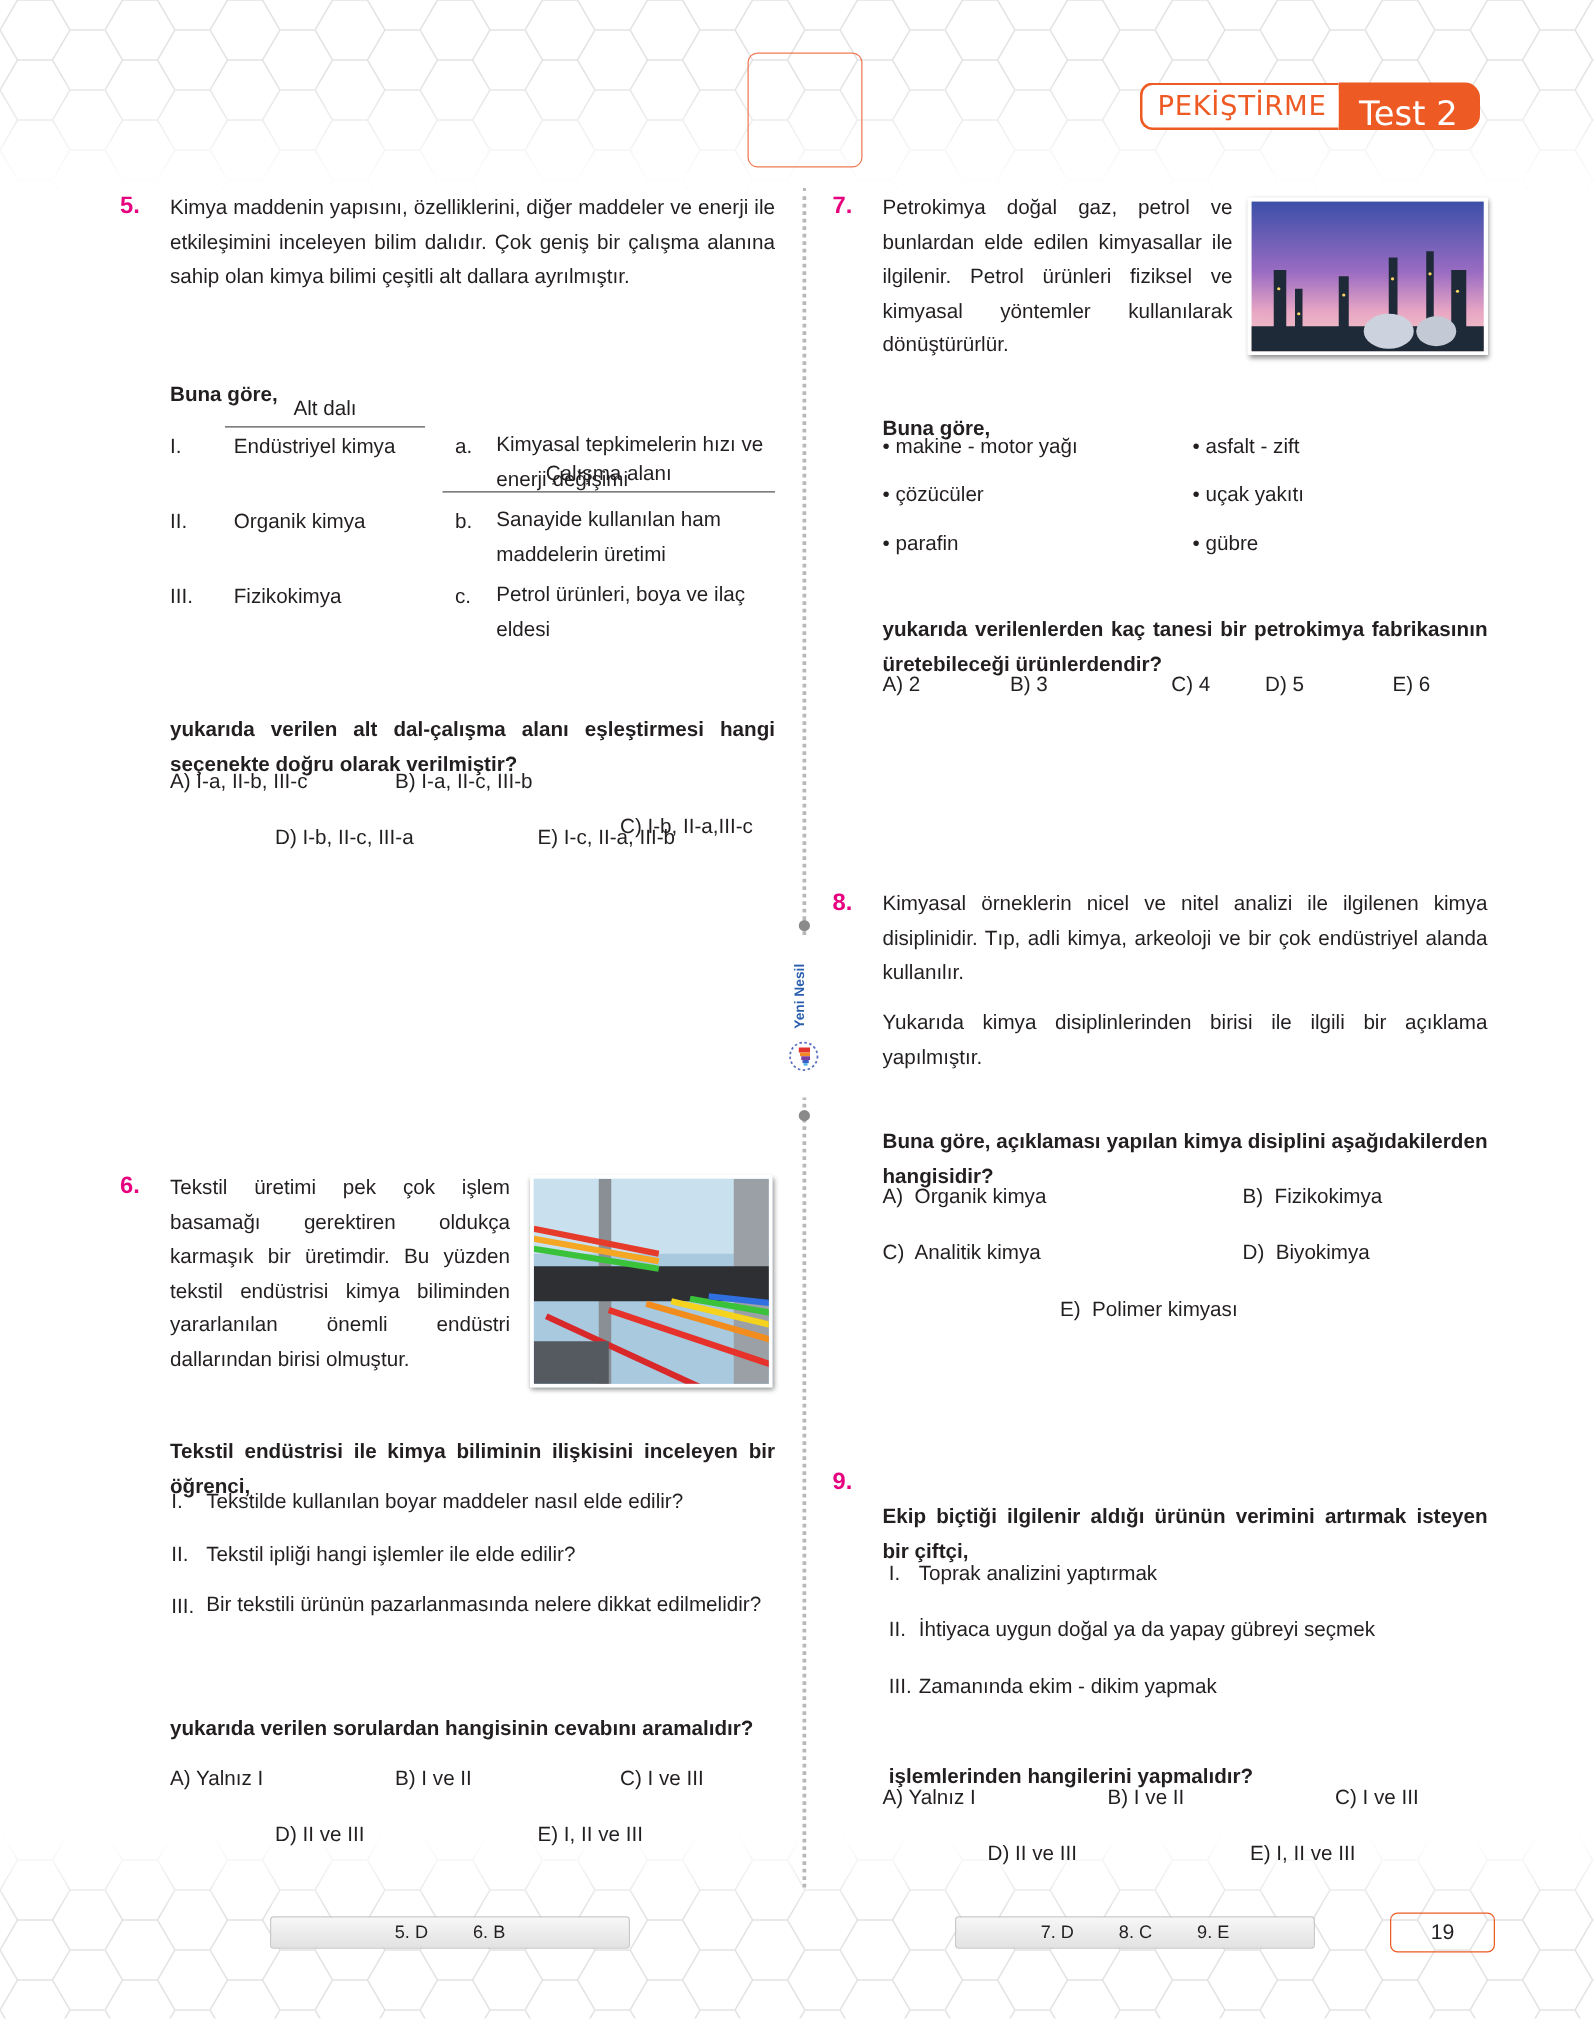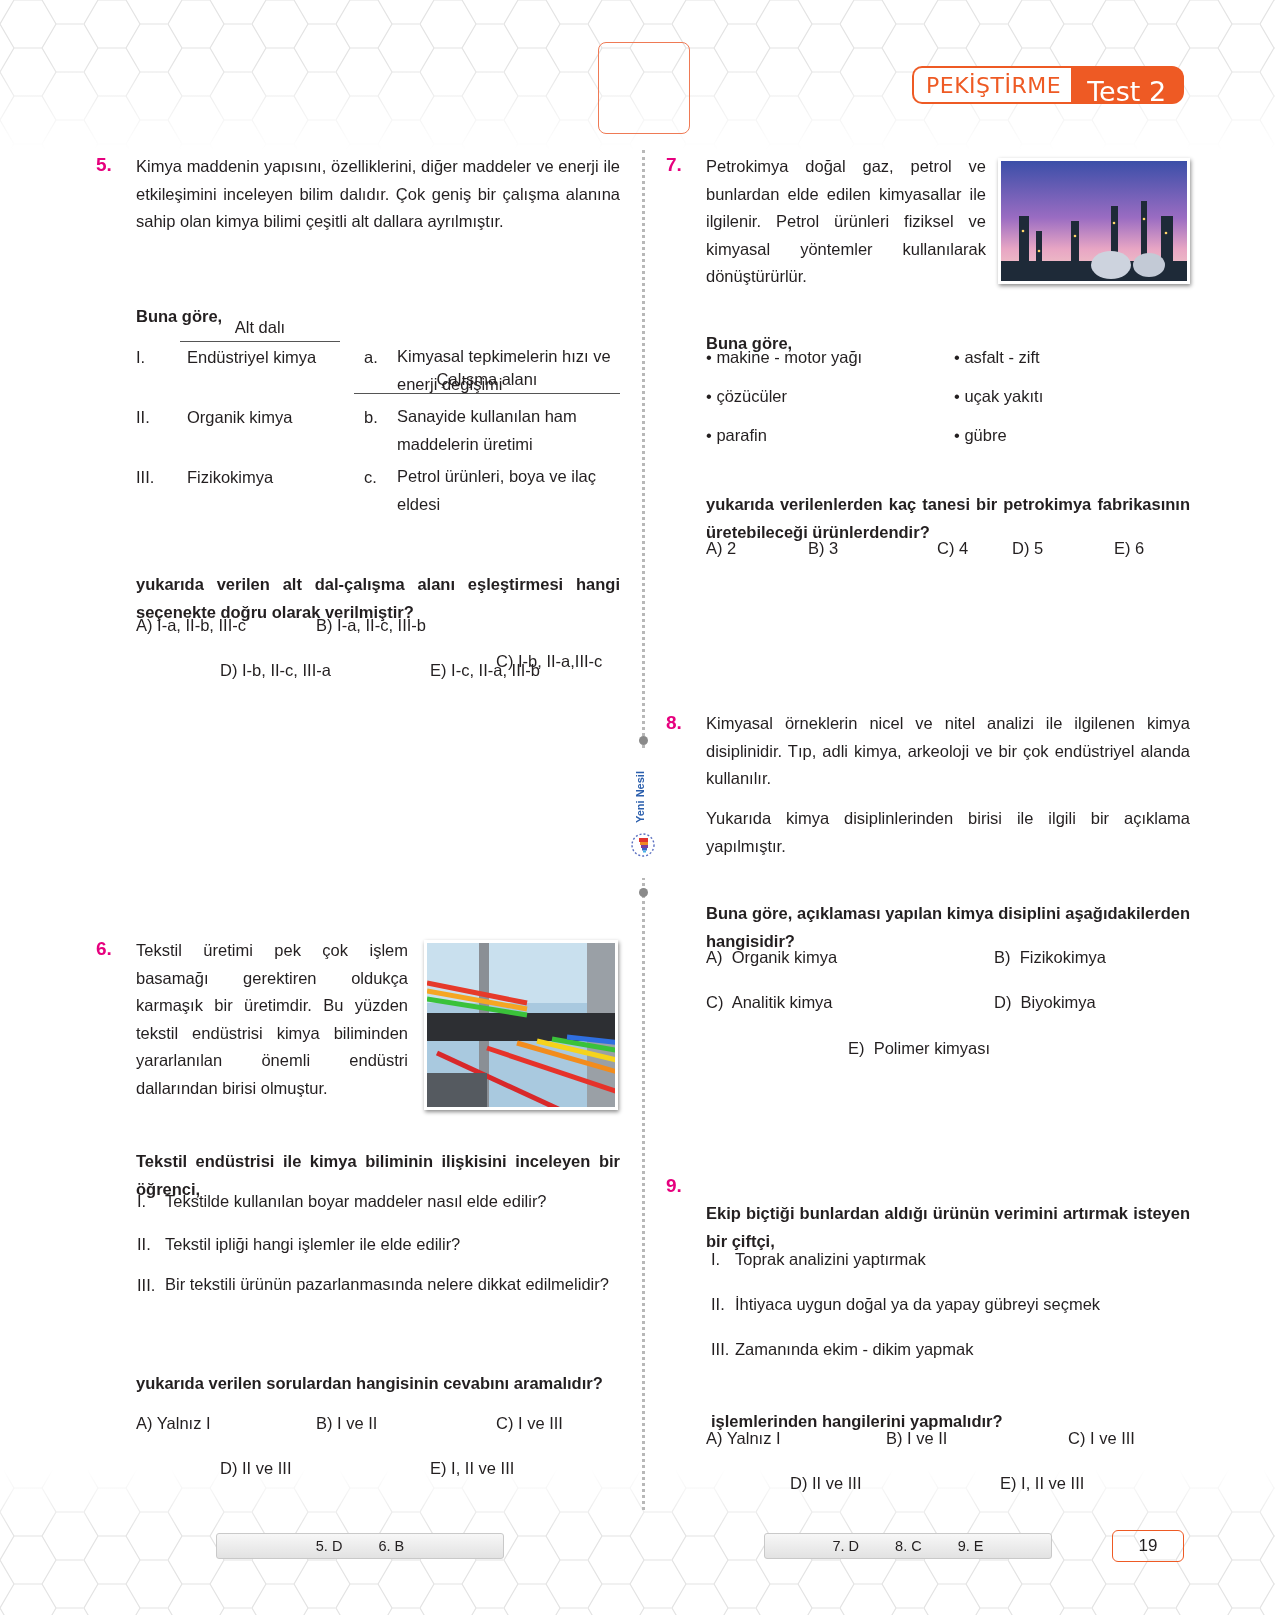--- a/index.html
+++ b/index.html
@@ -46,21 +46,21 @@
   .dot-big { position: absolute; width: 9px; height: 9px; border-radius: 50%; background: #8a8a8a; }
   .opt-row { position: absolute; font-size: 16.5px; }
   .bullet::before { content: "• "; }
   .photo { position: absolute; box-shadow: 1px 2px 4px rgba(0,0,0,0.45); border: 3px solid #fff; }
   .answer-bar {
     position: absolute; height: 26px; border: 1px solid #c9c9c9;
     background: linear-gradient(#f7f7f7, #e2e2e2); border-radius: 3px;
     font-size: 14.5px; display: flex; align-items: center;
   }
   .page-num {
-    position: absolute; left: 1112px; top: 1530px; width: 72px; height: 32px;
+    position: absolute; left: 1112px; top: 1530px; width: 84px; height: 32px;
     border: 1.5px solid #ee5a24; border-radius: 6px;
     display: flex; align-items: center; justify-content: center; font-size: 17px;
   }
 </style>
 </head>
 <body>
 
 <svg class="bg-hex" viewBox="0 0 1275 1615">
   <defs>
     <pattern id="hex" width="84" height="48" patternUnits="userSpaceOnUse">
@@ -251,21 +251,21 @@
     <span>Biyokimya</span>
   </div>
   <div class="opt-row" style="left:848px; top:1039px;">
     <span>E)</span>&nbsp;
     <span>Polimer kimyası</span>
   </div>
 </section>
 
 <section>
   <div class="qnum" style="left:666px; top:1175px;">9.</div>
-  <p class="p abs b" style="left:706px; top:1172px; width:484px;">Ekip biçtiği bunlardan aldığı ürünün verimini artırmak isteyen bir çiftçi,</p>
+  <p class="p abs b" style="left:706px; top:1172px; width:484px;">Ekip biçtiği ilgilenir aldığı ürünün verimini artırmak isteyen bir çiftçi,</p>
 
   <div class="abs" style="left:711px; top:1250px; font-size:16.5px;">I.</div>
   <div class="abs" style="left:735px; top:1250px; font-size:16.5px;">Toprak analizini yaptırmak</div>
   <div class="abs" style="left:711px; top:1295px; font-size:16.5px;">II.</div>
   <div class="abs" style="left:735px; top:1295px; font-size:16.5px;">İhtiyaca uygun doğal ya da yapay gübreyi seçmek</div>
   <div class="abs" style="left:711px; top:1340px; font-size:16.5px;">III.</div>
   <div class="abs" style="left:735px; top:1340px; font-size:16.5px;">Zamanında ekim - dikim yapmak</div>
 
   <p class="p abs b" style="left:711px; top:1380px;">işlemlerinden hangilerini yapmalıdır?</p>
   <div class="opt-row" style="left:706px; top:1429px;">A) Yalnız I</div>

